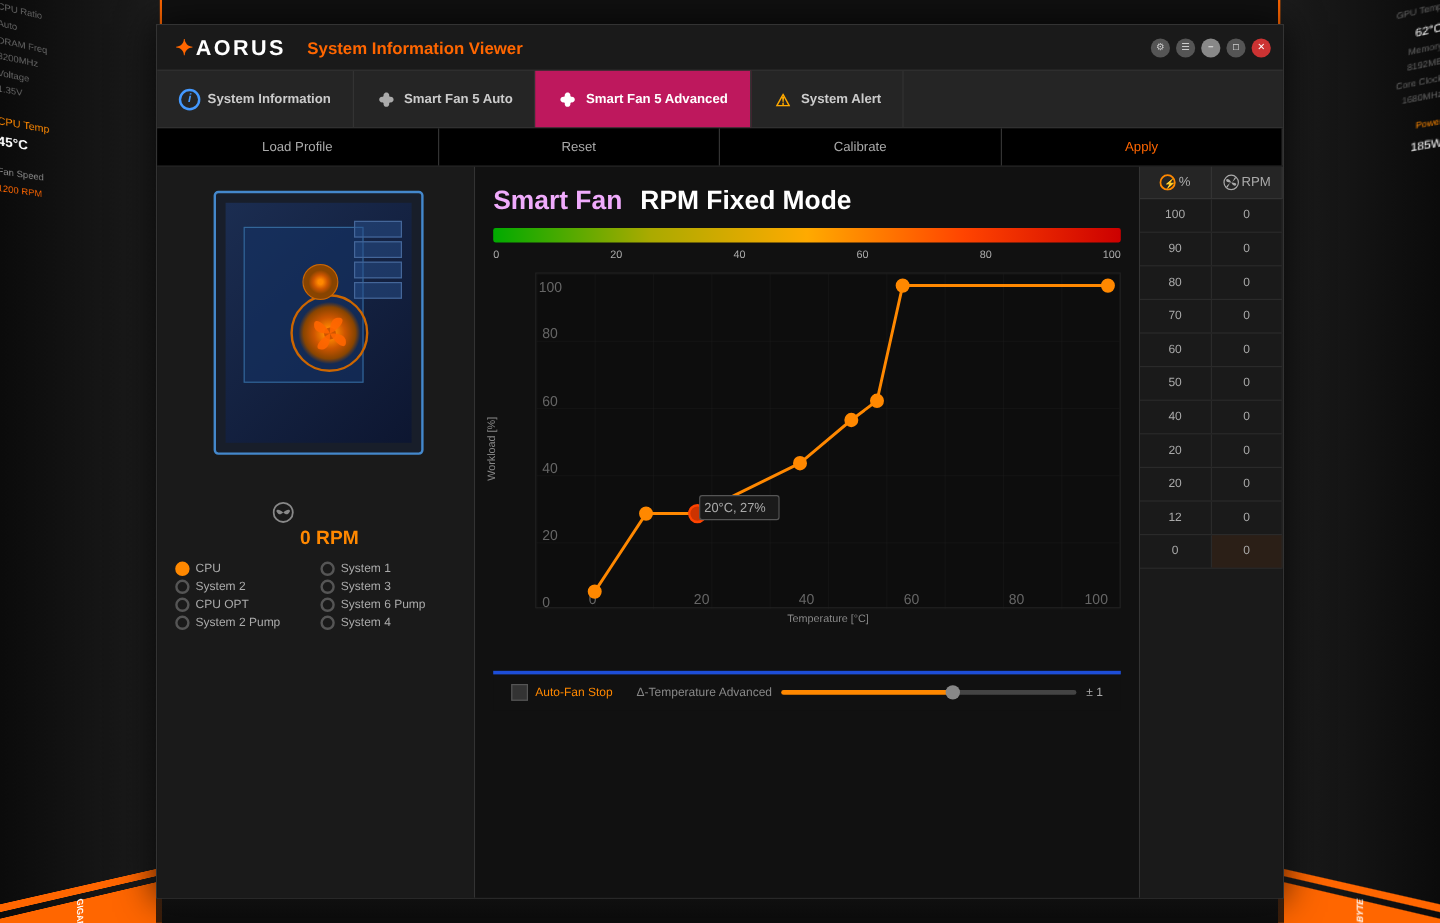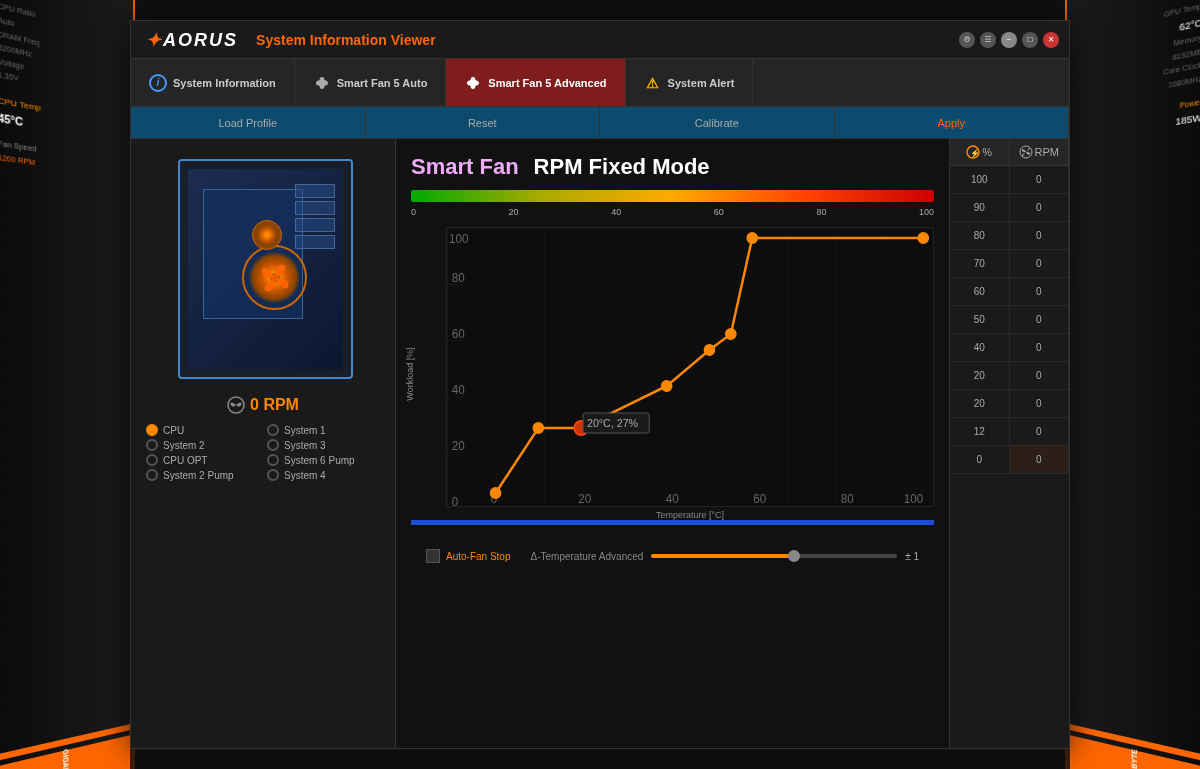--- a/index.html
+++ b/index.html
@@ -80,21 +80,20 @@
     .logo-area {
       display: flex;
       align-items: center;
       gap: 8px;
     }
 
     .aorus-logo {
       color: white;
       font-size: 18px;
       font-weight: bold;
-      font-style: italic;
       letter-spacing: 2px;
     }
     .aorus-logo span { color: #ff6600; }
 
     .app-title {
       color: #ff6600;
       font-size: 14px;
       font-weight: bold;
       margin-left: 10px;
     }
@@ -140,34 +139,34 @@
       padding: 0 18px;
       cursor: pointer;
       color: #ccc;
       font-size: 11px;
       font-weight: bold;
       border-right: 1px solid #333;
       white-space: nowrap;
       position: relative;
     }
     .nav-tab.active {
-      background: #7f1d1d;
+      background: #be185d;
       color: white;
     }
     .nav-tab .tab-icon {
       width: 18px;
       height: 18px;
       display: flex;
       align-items: center;
       justify-content: center;
     }
 
     
     .sub-toolbar {
-      background: #0c4a6e;
+      background: #000000;
       height: 32px;
       display: flex;
       align-items: center;
       border-bottom: 1px solid #333;
     }
     .sub-btn {
       flex: 1;
       height: 100%;
       display: flex;
       align-items: center;
@@ -292,20 +291,21 @@
       font-size: 13px;
       display: flex;
       align-items: center;
       gap: 5px;
       margin-bottom: 10px;
     }
     .rpm-value {
       color: #ff8800;
       font-size: 16px;
       font-weight: bold;
+      margin-top: 44px;
     }
 
     .fan-selectors {
       width: 100%;
       display: grid;
       grid-template-columns: 1fr 1fr;
       gap: 3px 8px;
     }
 
     .fan-item {
@@ -446,26 +446,27 @@
       font-size: 10px;
       color: #aaa;
       border-right: 1px solid #2a2a2a;
     }
     .rpm-row:last-child .rpm-cell:last-child {
       background: rgba(255,100,0,0.1);
     }
 
     
     .bottom-controls {
-      padding: 24px 15px;
+      padding: 8px 15px;
       display: flex;
       align-items: center;
       gap: 20px;
       background: #111;
-      border-top: 5px solid #1d4ed8;
+      border-top: 3px solid #1d4ed8;
+      margin-top: 39px;
     }
 
     .auto-fan-stop {
       display: flex;
       align-items: center;
       gap: 6px;
       font-size: 10px;
       color: #ff8800;
     }
 

